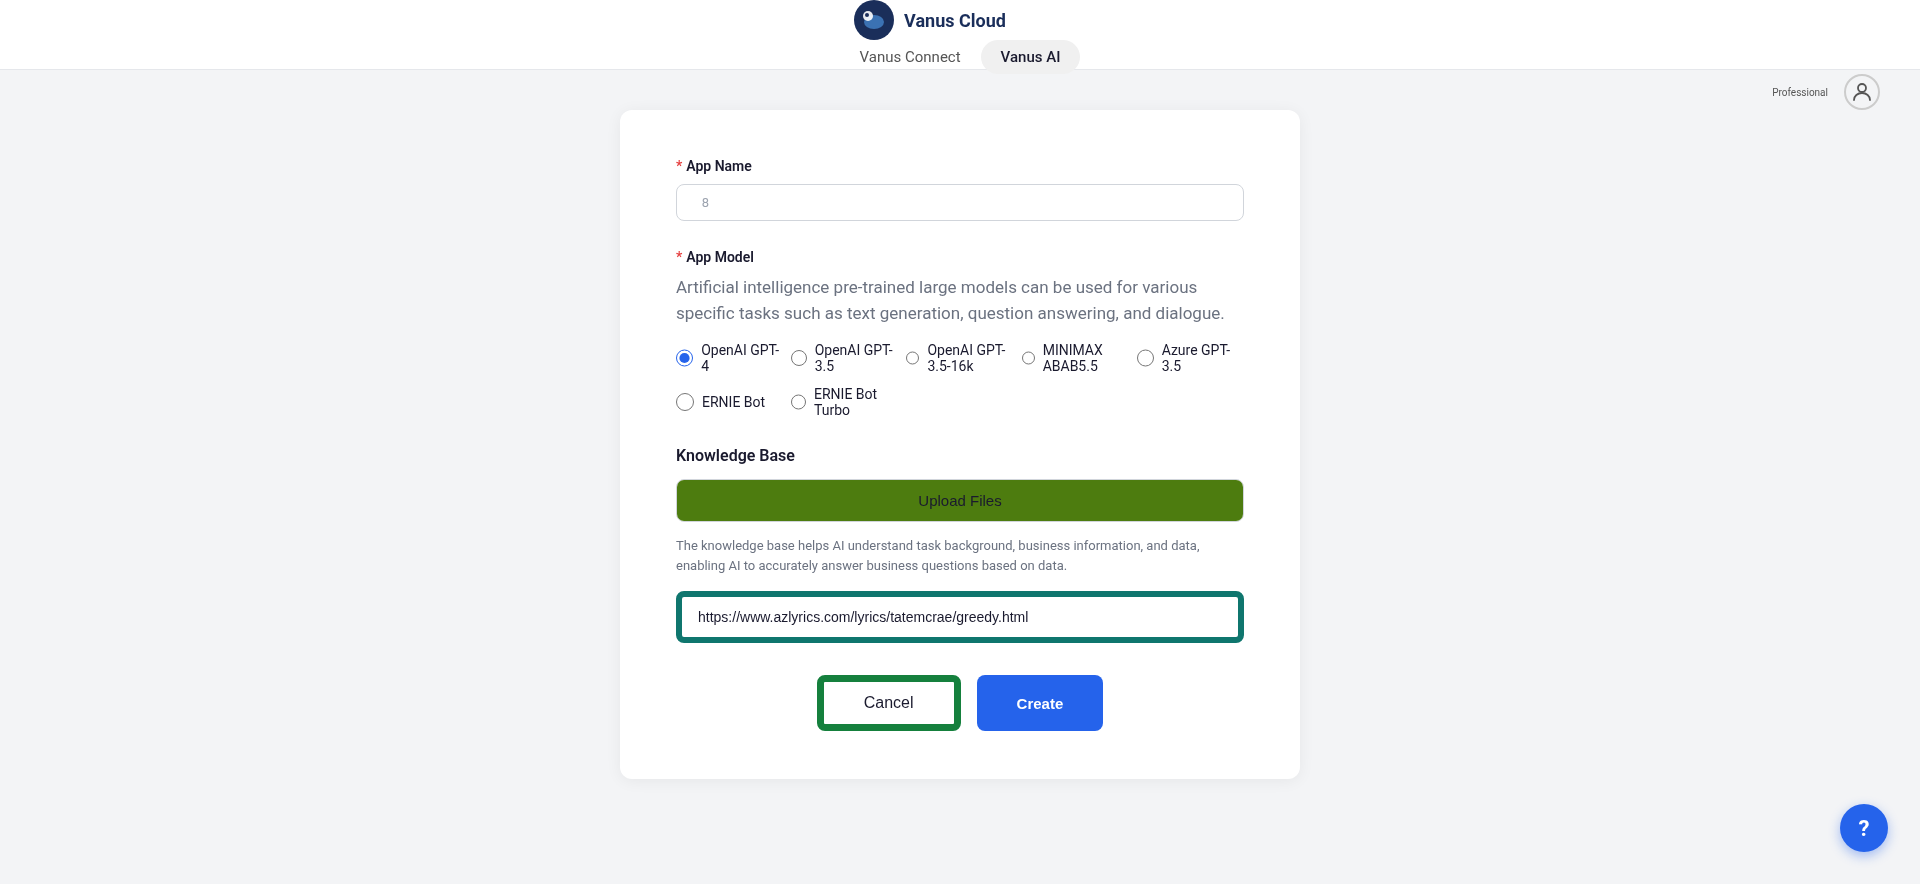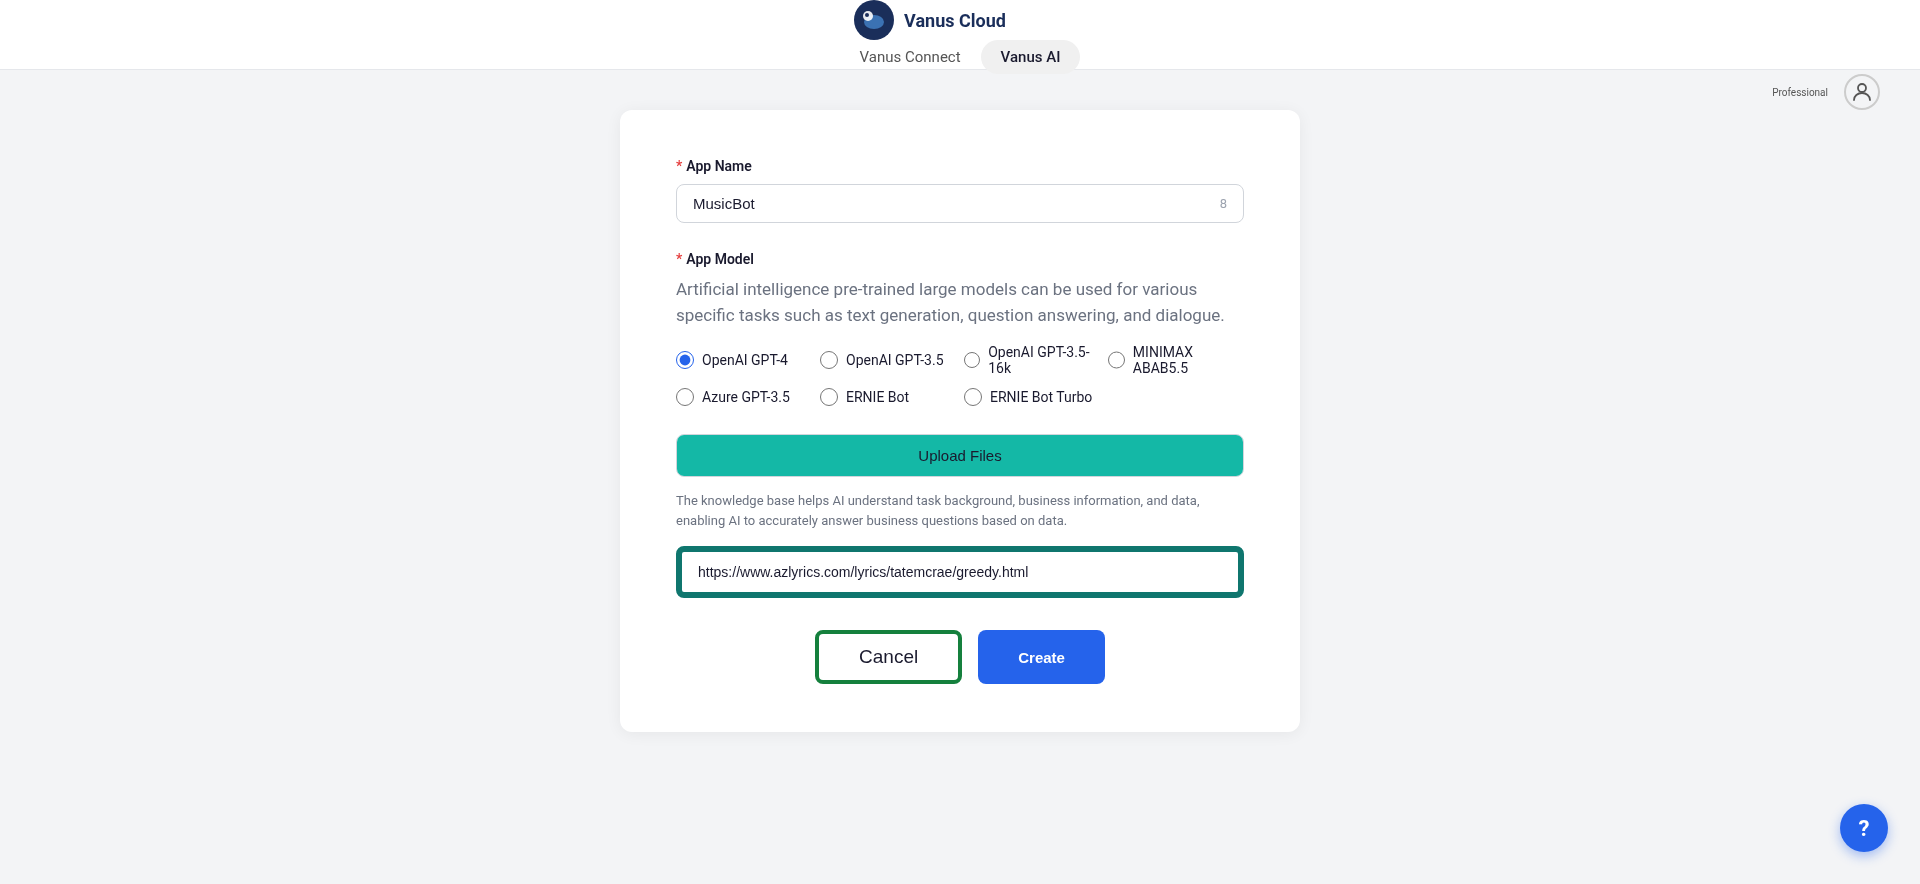--- a/index.html
+++ b/index.html
@@ -143,21 +143,21 @@
     .field-description {
       font-size: 17px;
       color: #6b7280;
       margin-bottom: 16px;
       line-height: 1.5;
     }
 
     
     .radio-grid {
       display: grid;
-      grid-template-columns: repeat(4, 1fr);
+      grid-template-columns: repeat(5, 1fr);
       gap: 12px 8px;
     }
     .radio-option {
       display: flex;
       align-items: center;
       gap: 8px;
       cursor: pointer;
     }
     .radio-option input[type="radio"] {
       width: 18px;
@@ -184,21 +184,21 @@
       overflow: hidden;
       margin-bottom: 14px;
     }
     .tab-btn {
       flex: 1;
       padding: 12px;
       font-size: 15px;
       font-weight: 500;
       cursor: pointer;
       border: none;
-      background: #14b8a6;
+      background: #4d7c0f;
       color: #1a1a2e;
       transition: background 0.2s;
     }
     .tab-btn.active {
       background: #2563eb;
       color: #fff;
     }
     .kb-description {
       font-size: 13px;
       color: #6b7280;
@@ -217,24 +217,24 @@
 
     
     .action-buttons {
       display: flex;
       justify-content: center;
       gap: 16px;
       margin-top: 32px;
     }
     .btn-cancel {
       padding: 12px 40px;
-      border: 4px solid #15803d;
+      border: 7px solid #15803d;
       background: #fff;
       border-radius: 8px;
-      font-size: 19px;
+      font-size: 16px;
       font-weight: 500;
       color: #1a1a2e;
       cursor: pointer;
     }
     .btn-create {
       padding: 12px 40px;
       background: #2563eb;
       border: none;
       border-radius: 8px;
       font-size: 15px;
@@ -292,21 +292,20 @@
 
 <main class="main-content">
   <div class="card">
 
     <div class="form-section">
       <div class="field-label">
         <span class="required-star">*</span>
         <span>App Name</span>
       </div>
       <div class="text-input">
-        <input type="text" value="MusicBot" style="">
         <span class="char-count">8</span>
       </div>
     </div>
 
     <div class="form-section">
       <div class="field-label">
         <span class="required-star">*</span>
         <span>App Model</span>
       </div>
       <p class="field-description">Artificial intelligence pre-trained large models can be used for various specific tasks such as text generation, question answering, and dialogue.</p>
@@ -336,20 +335,21 @@
           <span class="radio-label">ERNIE Bot</span>
         </label>
         <label class="radio-option">
           <input type="radio" name="model" style="">
           <span class="radio-label">ERNIE Bot Turbo</span>
         </label>
       </div>
     </div>
 
     <div class="form-section">
+      <div class="section-label">Knowledge Base</div>
       <div class="tab-buttons">
         <button class="tab-btn">Upload Files</button>
       </div>
       <p class="kb-description">The knowledge base helps AI understand task background, business information, and data, enabling AI to accurately answer business questions based on data.</p>
       <input type="text" class="url-input" value="https://www.azlyrics.com/lyrics/tatemcrae/greedy.html" style="">
     </div>
 
     <div class="action-buttons">
       <button class="btn-cancel">Cancel</button>
       <button class="btn-create">Create</button>

